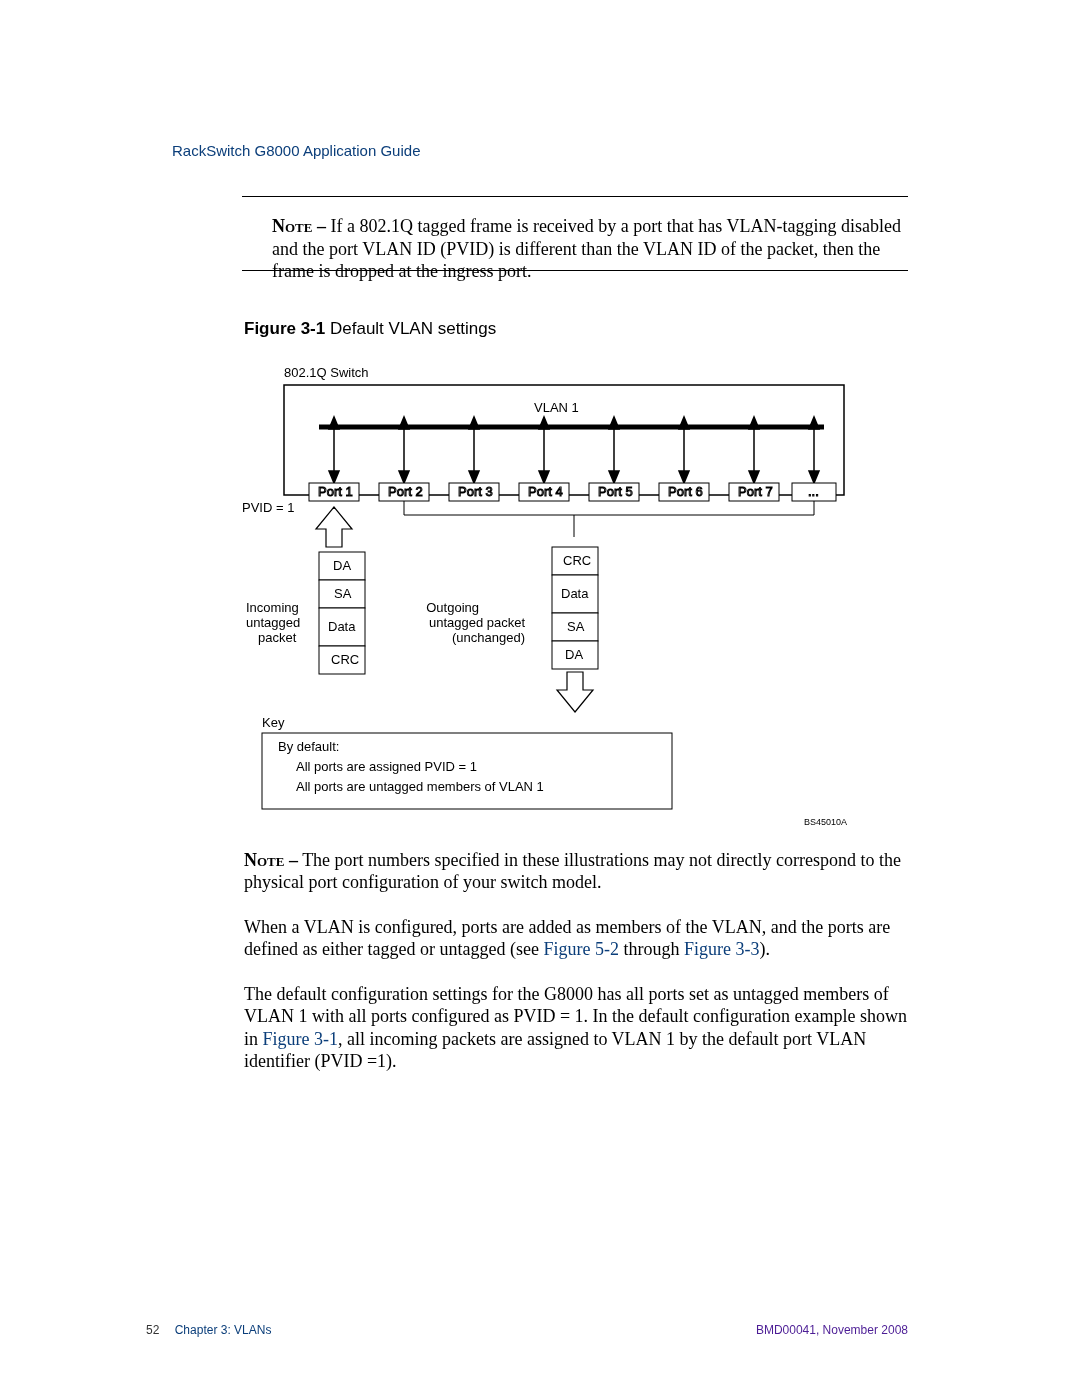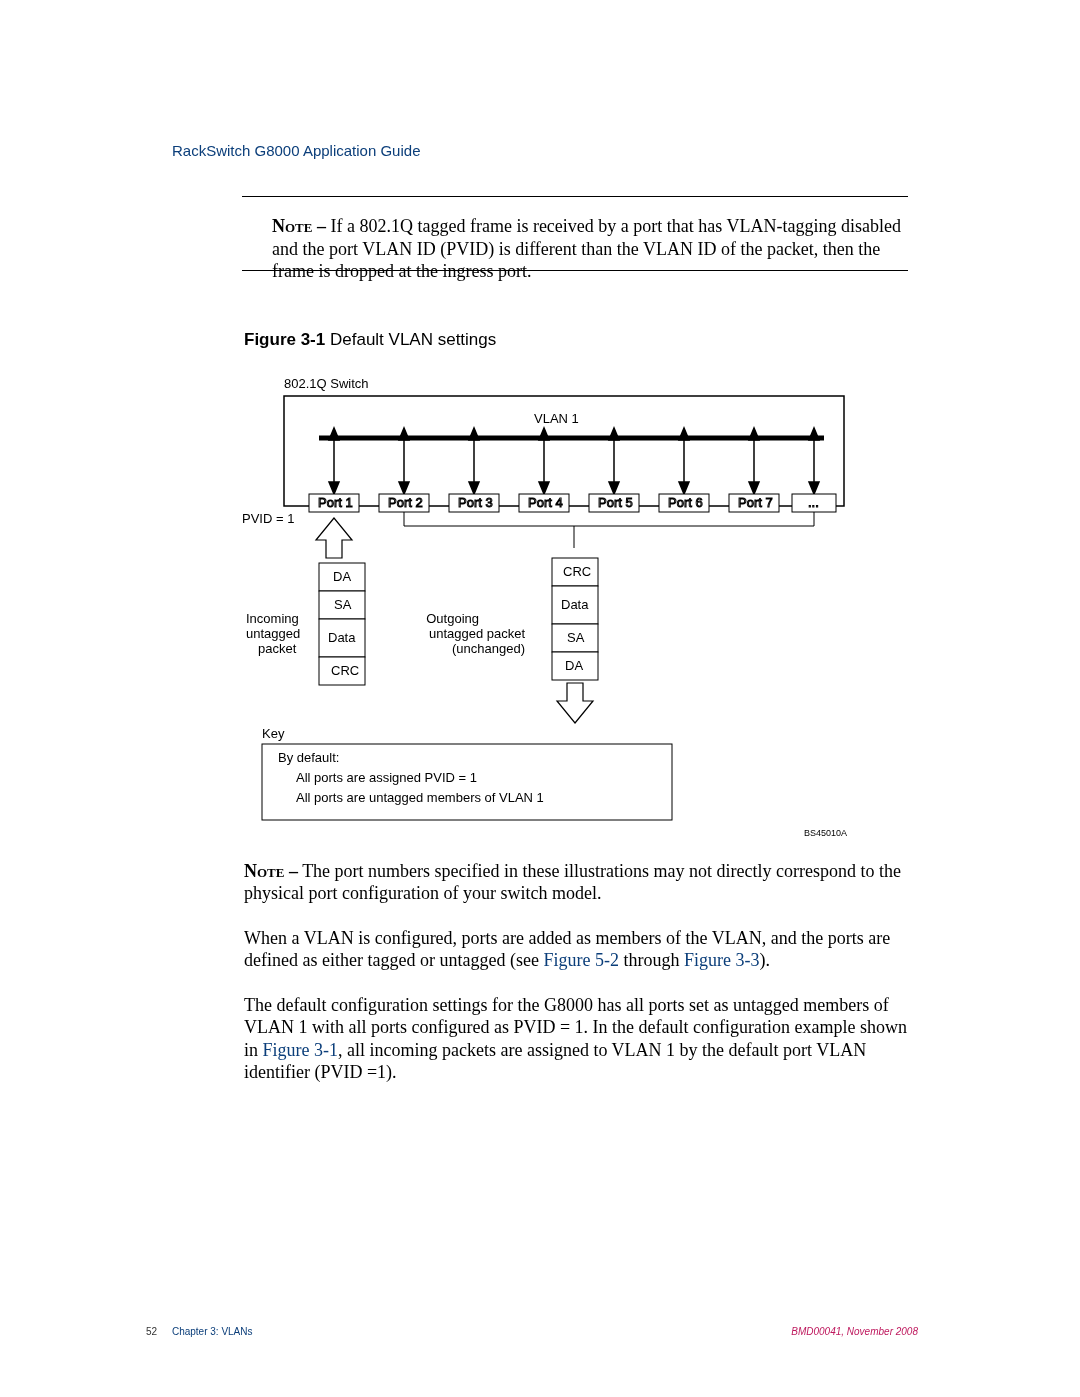--- a/index.html
+++ b/index.html
@@ -35,21 +35,21 @@
       position: absolute;
       left: 242px;
       right: 172px;
       top: 270px;
       border-top: 1px solid #000;
     }
     .figure-caption {
       margin-left: 72px;
       font-family: Arial, Helvetica, sans-serif;
       font-size: 17px;
-      margin-top: 47px;
+      margin-top: 36px;
       margin-bottom: 18px;
     }
     .figure-caption .fc-bold { font-weight: bold; }
     .diagram {
       display: block;
       margin-left: 62px;
     }
     .diag-text { font-family: Arial, Helvetica, sans-serif; font-size: 13px; }
     .text-after {
       margin-left: 72px;
@@ -57,30 +57,30 @@
       line-height: 1.25;
       margin-top: 12px;
     }
     .para { margin-top: 22px; }
     .link { color: #0b3e7a; }
     .ital { }
     .footer {
       position: absolute;
       bottom: 60px;
       left: 146px;
-      right: 162px;
+      right: 172px;
       font-family: Arial, Helvetica, sans-serif;
-      font-size: 10px;
+      font-size: 12px;
       display: flex;
       justify-content: space-between;
       align-items: baseline;
     }
     .page-num { color: #333; margin-right: 12px; }
     .chapter { color: #0b3e7a; }
-    .docid { color: #be185d; font-style: italic; }
+    .docid { color: #4c1d95; }
     .tiny { font-size: 9px; font-family: Arial, sans-serif; }
   </style>
 </head>
 <body>
 
 <div class="header">RackSwitch G8000  Application Guide</div>
 
 <div class="hr-top"></div>
 
 <div class="note-block">

